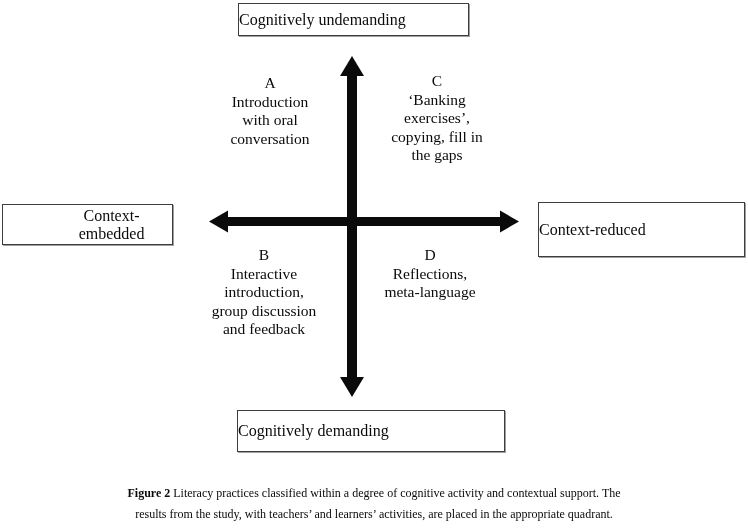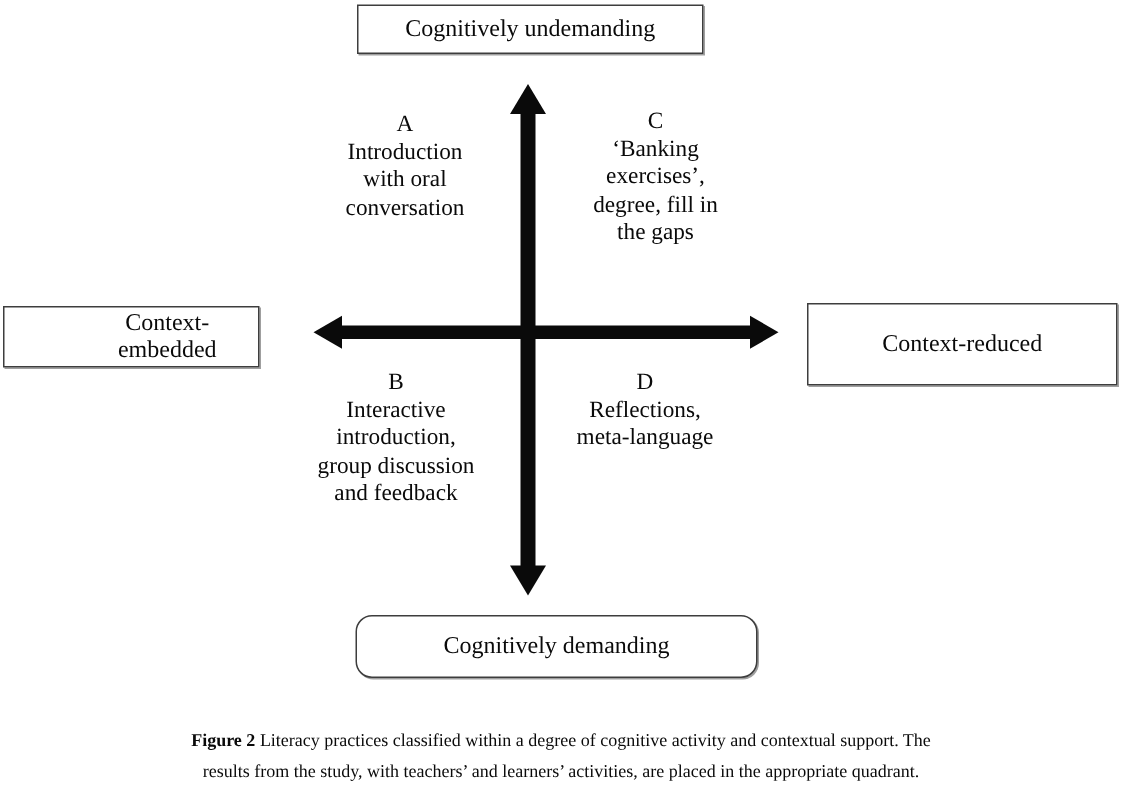--- a/index.html
+++ b/index.html
@@ -16,27 +16,27 @@
     color: #0a0a0a;
     overflow: hidden;
   }
   .box {
     position: absolute;
     background: #ffffff;
     border: 1px solid #3d3d3d;
     box-shadow: 1px 1px 0 rgba(80,80,80,0.55);
     display: flex;
     align-items: center;
-    justify-content: center;
+    justify-content: flex-start;
     font-size: 16px;
     text-align: center;
     box-sizing: border-box;
   }
   .box-top    { left: 238px; top: 3px;   width: 231px; height: 33px; }
-  .box-bottom { left: 237px; top: 410px; width: 268px; height: 42px; border-radius: 11px; }
+  .box-bottom { left: 237px; top: 410px; width: 268px; height: 42px; }
   .box-left   { left: 2px;   top: 204px; width: 171px; height: 41px; padding-left: 48px; }
   .box-right  { left: 538px; top: 202px; width: 207px; height: 55px; }
 
   .axes-svg {
     position: absolute;
     left: 0; top: 0;
     width: 748px; height: 530px;
   }
 
   .quad {
@@ -98,21 +98,21 @@
     <div>A</div>
     <div>Introduction</div>
     <div>with oral</div>
     <div>conversation</div>
   </div>
 
   <div class="quad quad-c">
     <div>C</div>
     <div>‘Banking</div>
     <div>exercises’,</div>
-    <div>degree, fill in</div>
+    <div>copying, fill in</div>
     <div>the gaps</div>
   </div>
 
   <div class="quad quad-b">
     <div>B</div>
     <div>Interactive</div>
     <div>introduction,</div>
     <div>group discussion</div>
     <div>and feedback</div>
   </div>

